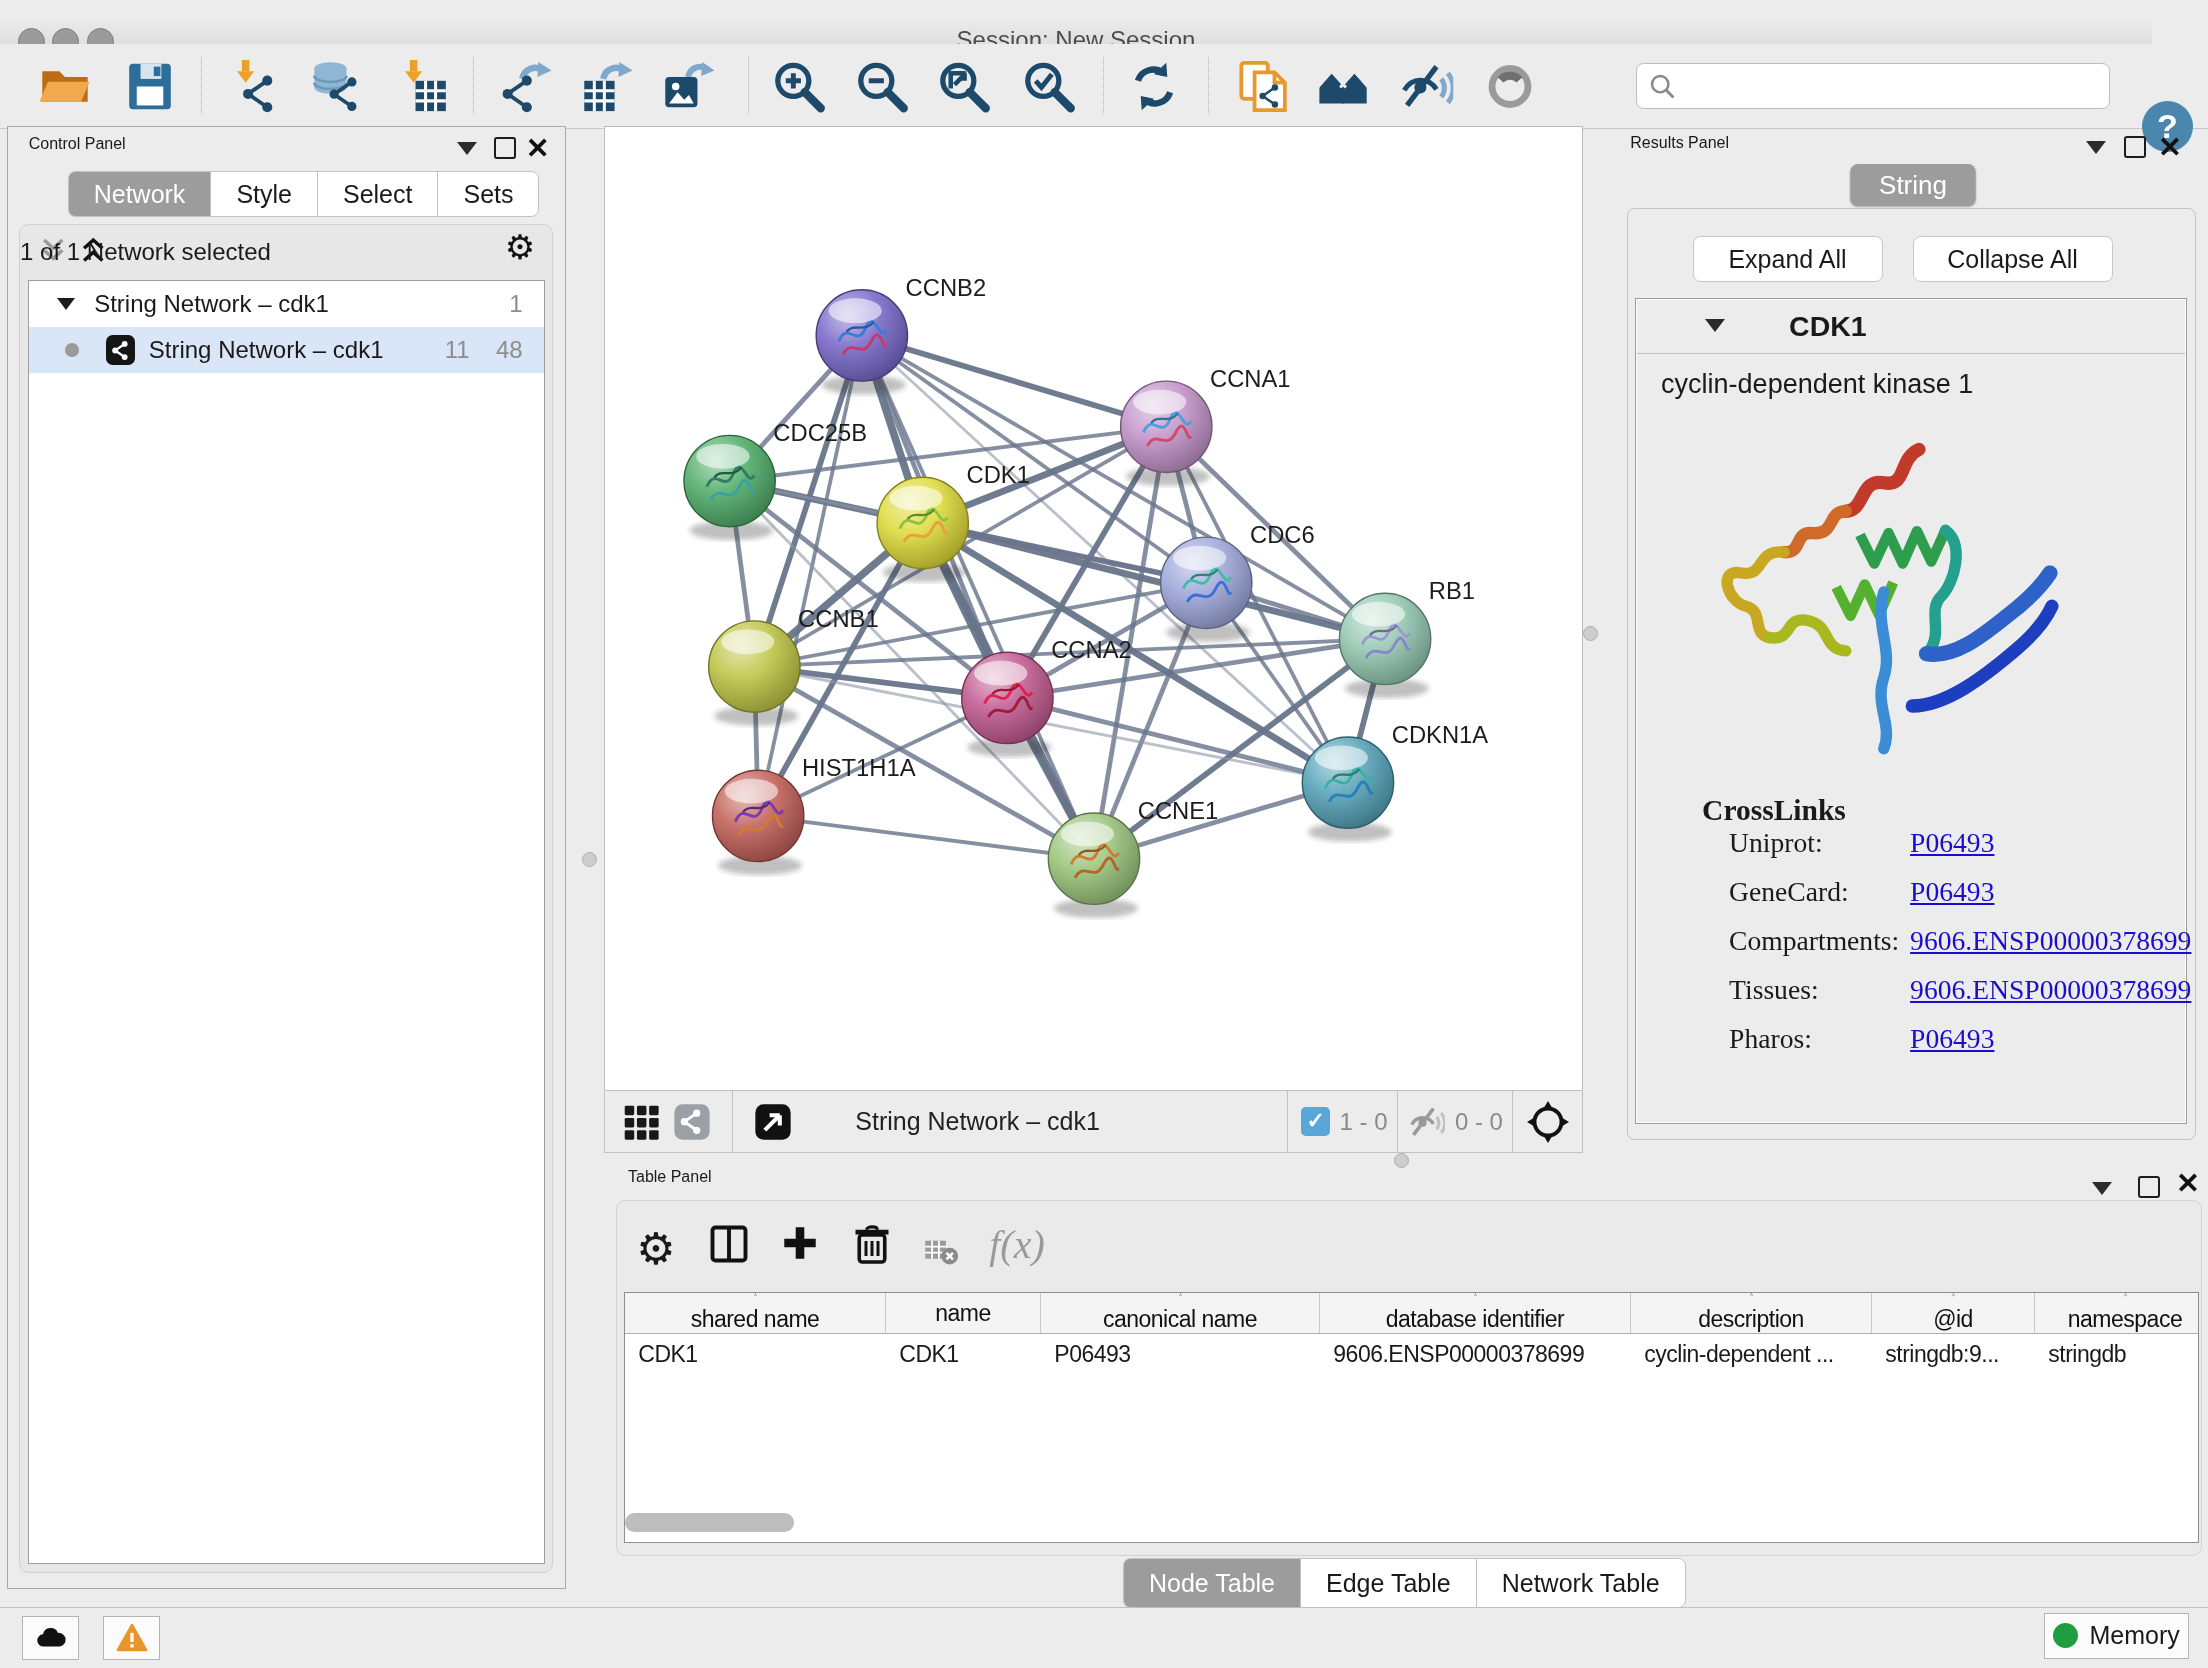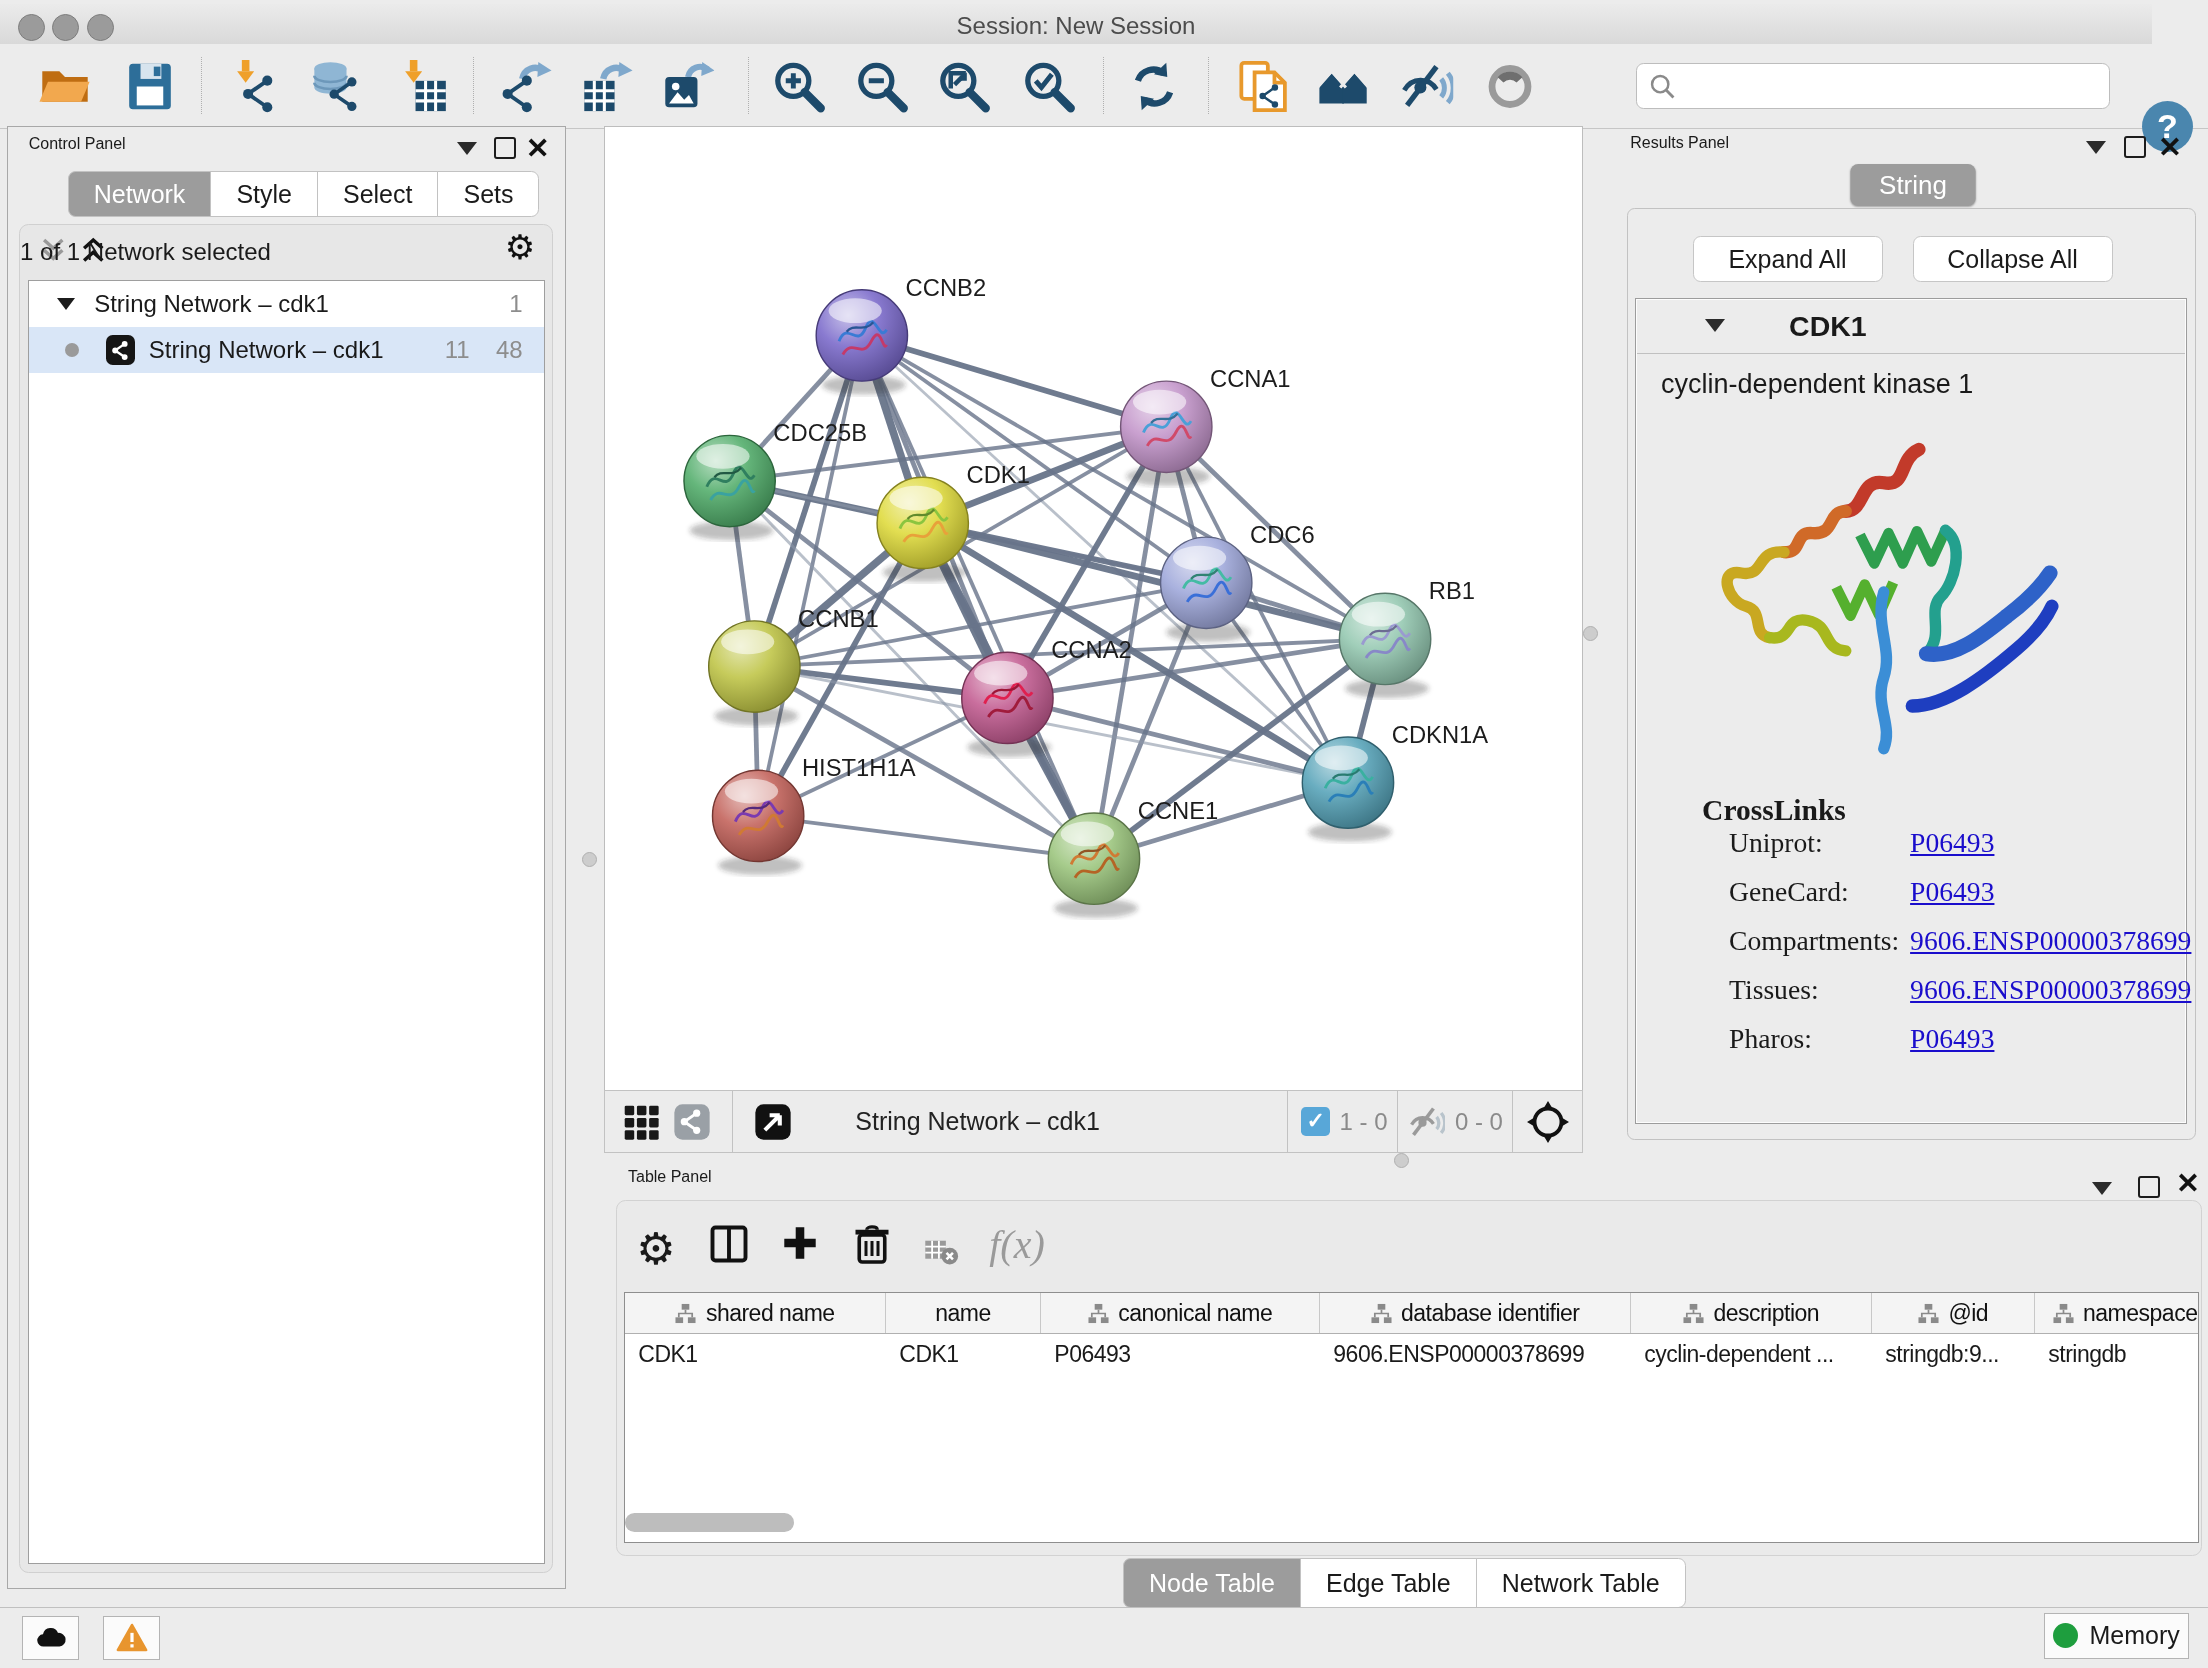--- a/index.html
+++ b/index.html
@@ -1,20 +1,20 @@
 <!DOCTYPE html>
 <html style="font-size:15px"><head>
 <meta charset="utf-8">
 <style>
   html,body{margin:0;padding:0;}
   body{width:2208px;height:1668px;overflow:hidden;background:#ececec;
        font-family:"Liberation Sans",sans-serif;color:#1a1a1a;position:relative;}
   .abs{position:absolute;}
   
-  #titlebar{left:0;top:4px;width:2152px;height:44px;
+  #titlebar{left:0;top:18px;width:2152px;height:44px;
     background:linear-gradient(#ebebeb,#d7d7d7);border-bottom:1px solid #b6b6b6;}
   .tlight{position:absolute;top:9.5px;width:25px;height:25px;border-radius:50%;
     background:#9b9b9b;border:1px solid #7d7d7d;}
   #win-title{position:absolute;top:7.6px;left:0;width:100%;text-align:center;
     font-size:24px;color:#4c4c4c;}
   
   #toolbar{left:0;top:44px;width:2208px;height:84px;background:#ececec;
     border-bottom:1px solid #c6c6c6;}
   .tb-btn{position:absolute;top:15px;width:55px;height:55px;transform:translateX(-50%);
     display:flex;align-items:center;justify-content:center;}
@@ -93,21 +93,21 @@
   
   #tp-title{left:628px;top:1168px;}
   #table-toolbox{left:616px;top:1200px;width:1584px;height:354px;background:#eaeaea;
     border:1px solid #d2d2d2;border-radius:9.5px;}
   .tt-ico{position:absolute;top:1223px;transform:translateX(-50%);}
   #fx{font-family:"Liberation Serif",serif;font-style:italic;font-size:40px;color:#9a9a9a;}
   #node-table{left:624px;top:1292px;width:1573px;height:249px;background:#fff;
     border:1.9px solid #8e8e8e;overflow:hidden;}
   #nt-head{display:flex;height:40px;background:#f4f4f4;border-bottom:1px solid #b0b0b0;}
   .th{display:flex;align-items:center;justify-content:center;border-right:1px solid #c8c8c8;
-    font-size:23px;letter-spacing:-0.5px;flex-shrink:0;box-sizing:border-box;gap:9.5px;color:#111;}
+    font-size:23px;letter-spacing:-0.5px;flex-shrink:0;box-sizing:border-box;gap:9.5px;color:#111;flex-direction:column;}
   #nt-row{display:flex;height:40px;align-items:center;}
   .td{font-size:23px;letter-spacing:-0.5px;padding-left:13.3px;box-sizing:border-box;flex-shrink:0;
     overflow:hidden;white-space:nowrap;}
   #nt-scroll{position:absolute;left:625px;top:1513px;width:169px;height:19px;border-radius:9.5px;
     background:#bdbdbd;}
   #bottom-tabs{left:1124px;top:1558px;display:flex;}
   #bottom-tabs .tab{height:48px;}
   #bottom-tabs .tab:first-child{border-radius:7.6px 0 0 7.6px;text-align:right;}
   #bottom-tabs .tab:last-child{border-radius:0 7.6px 7.6px 0;}
   

